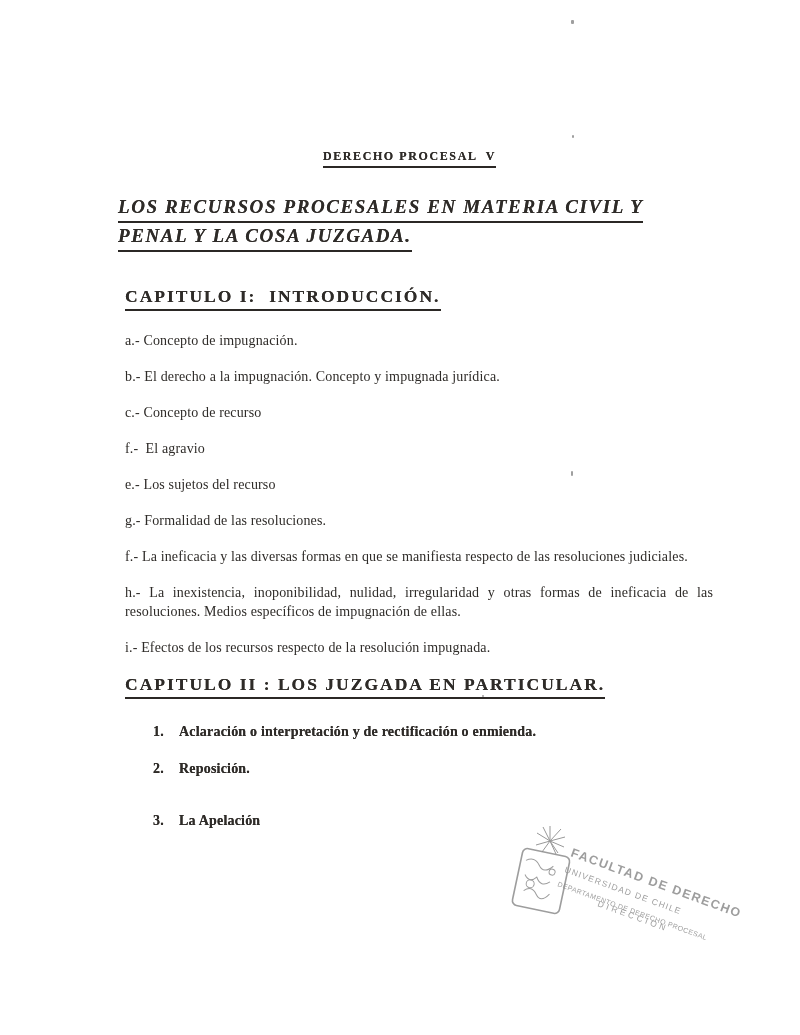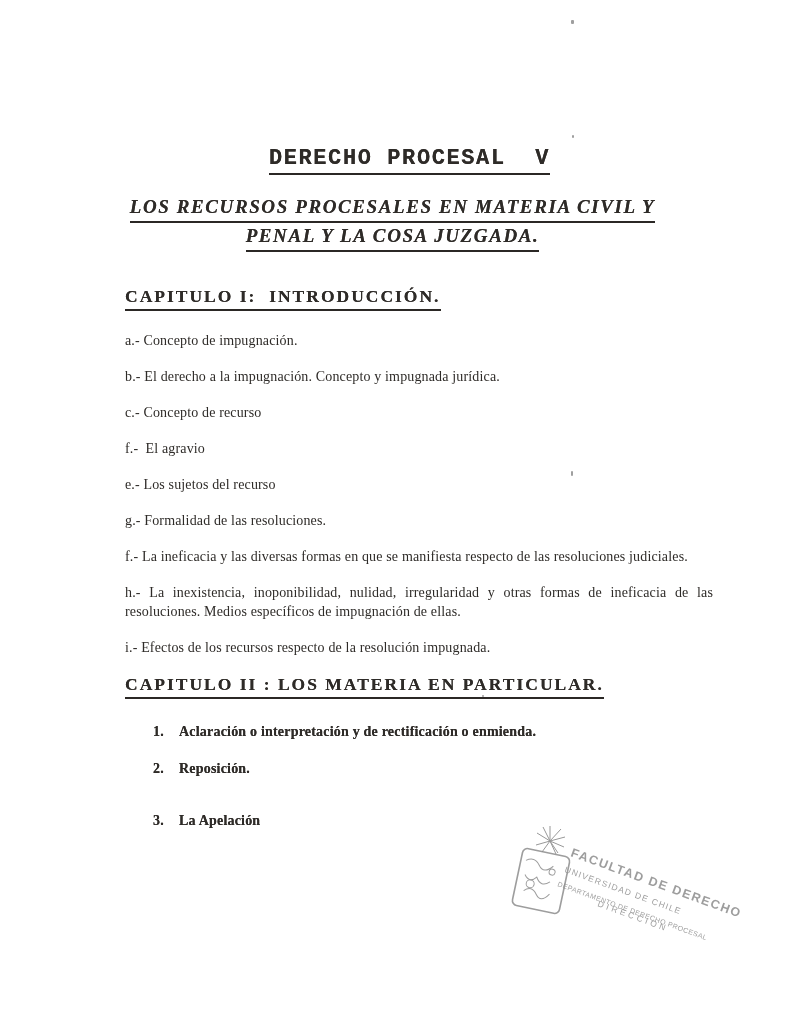--- a/index.html
+++ b/index.html
@@ -12,30 +12,29 @@
     font-family:"Liberation Serif","DejaVu Serif",serif;
     color:#2e2b28;
   }
   
   .title-wrap{
     position:absolute;top:146px;left:117px;width:585px;
     text-align:center;
   }
   .doc-title{
     display:inline-block;
-    font-size:22px;font-weight:700;letter-spacing:1.6px;
+    font-size:12px;font-weight:700;letter-spacing:1.6px;
     white-space:pre-wrap;
     border-bottom:2.5px solid #2b2825;
     padding-bottom:2px;
     text-shadow:0 0 .5px #4a4642;
-    font-family:Liberation Mono, monospace;
   }
   .subtitle-wrap{
-    position:absolute;top:194px;left:100px;width:585px;
-    text-align:center;line-height:26px;
+    position:absolute;top:194px;left:118px;width:585px;
+    text-align:left;line-height:26px;
   }
   .subtitle-line{
     display:inline-block;
     font-size:19px;font-weight:700;font-style:italic;letter-spacing:1.6px;
     border-bottom:2.5px solid #2b2825;
     padding-bottom:1px;
     text-shadow:0 0 .5px #4a4642;
   }
   
   .body-flow{
@@ -108,21 +107,21 @@
       <p class="outline-item">c.- Concepto de recurso</p>
       <p class="outline-item">f.-  El agravio</p>
       <p class="outline-item">e.- Los sujetos del recurso</p>
       <p class="outline-item">g.- Formalidad de las resoluciones.</p>
       <p class="outline-item justify">f.- La ineficacia y las diversas formas en que se manifiesta respecto de las resoluciones judiciales.</p>
       <p class="outline-item justify">h.- La inexistencia, inoponibilidad, nulidad, irregularidad y otras formas de ineficacia de las resoluciones. Medios específicos de impugnación de ellas.</p>
       <p class="outline-item">i.- Efectos de los recursos respecto de la resolución impugnada.</p>
     </div>
 
     <div class="c2-heading-wrap">
-      <span class="chapter-heading">CAPITULO II : LOS MATERIA EN PARTICULAR.</span>
+      <span class="chapter-heading">CAPITULO II : LOS JUZGADA EN PARTICULAR.</span>
     </div>
 
     <div class="numbered-list">
       <div class="numbered-item">
         <span class="num">1.</span>
         <span class="txt">Aclaración o interpretación y de rectificación o enmienda.</span>
       </div>
       <div class="numbered-item">
         <span class="num">2.</span>
         <span class="txt">Reposición.</span>

